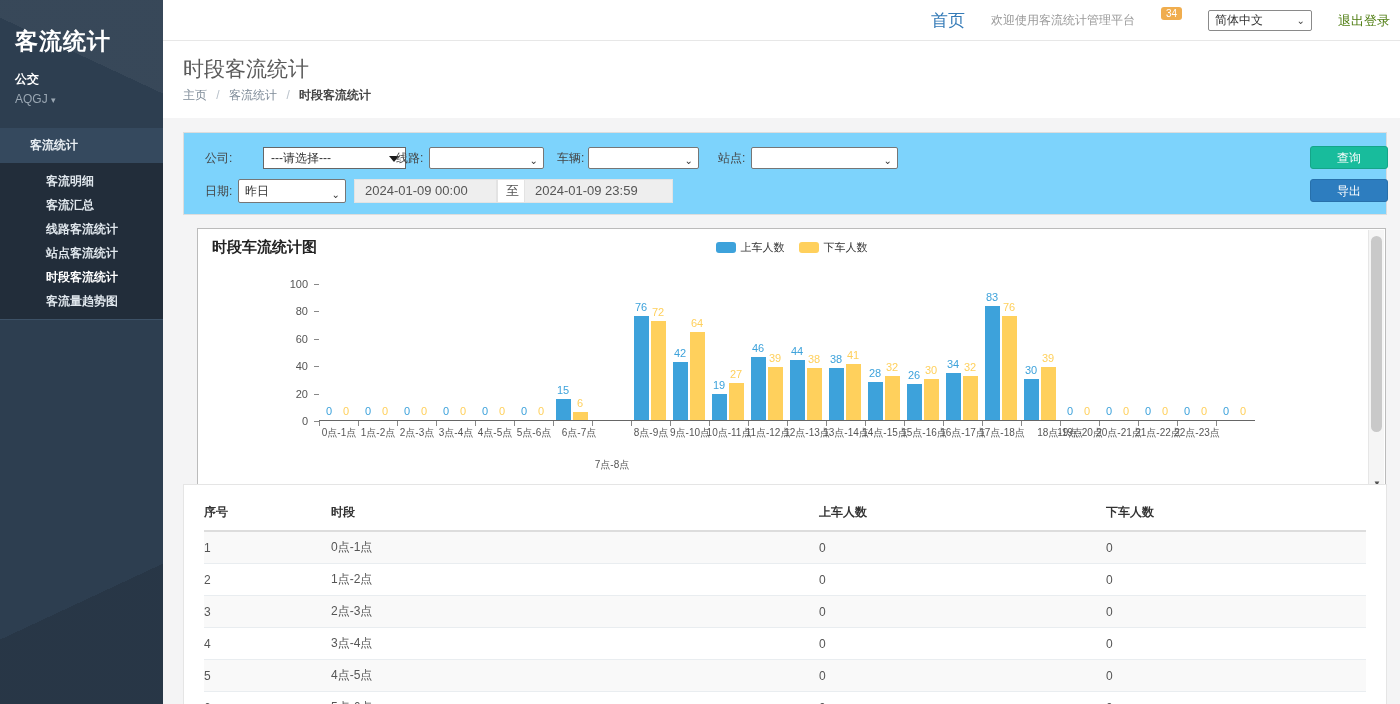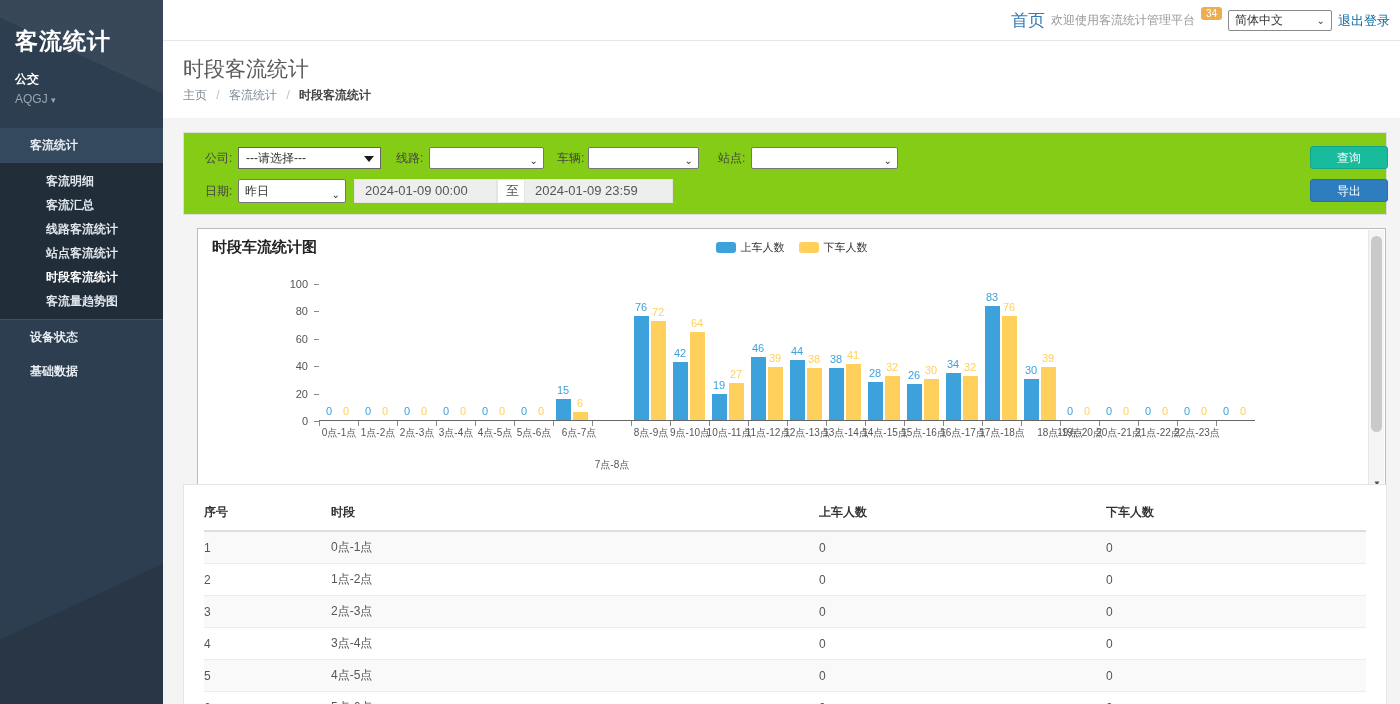--- a/index.html
+++ b/index.html
@@ -24,45 +24,45 @@
   .submenu-item { height:24px; line-height:24px; padding-left:46px; font-size:12px;
     font-weight:bold; color:#dfe6ec; cursor:pointer; }
   .submenu-item.active { color:#ffffff; }
   .menu-item { height:34px; line-height:34px; padding-left:30px; color:#e8eef3;
     font-size:12px; font-weight:bold; cursor:pointer; }
 
   
   #topbar { position:absolute; left:163px; top:0; width:1237px; height:41px;
     background:#fff; border-bottom:1px solid #e7e7e7; }
   #topbar-right { position:absolute; right:10px; top:0; height:41px;
-    display:flex; align-items:center; gap:6px; }
+    display:flex; align-items:center; gap:26px; }
   .home-link { font-size:17px; color:#337ab7; cursor:pointer; }
   .welcome { font-size:12px; color:#999; }
   .badge { font-size:10px; color:#fff; background:#f0ad4e; border-radius:3px;
     padding:1px 5px; position:relative; top:-7px; }
   .lang-select { width:104px; height:21px; border:1px solid #8a8a8a; border-radius:2px;
     background:#fff; font-size:12px; color:#333; display:flex; align-items:center;
     justify-content:space-between; padding:0 6px; cursor:pointer; }
   .lang-select .chev { font-size:10px; color:#444; }
-  .logout { font-size:13px; color:#0369a1; cursor:pointer; white-space:nowrap; }
+  .logout { font-size:13px; color:#4d7c0f; cursor:pointer; white-space:nowrap; }
 
   
   #heading { position:absolute; left:163px; top:41px; width:1237px; height:77px; background:#fff; }
   .page-title { position:absolute; left:20px; top:14px; font-size:21px; color:#5b5b5b; }
   .breadcrumb { position:absolute; left:20px; top:46px; font-size:12px; color:#7d8a97; }
   .breadcrumb .sep { color:#b9c2cb; margin:0 6px; }
   .breadcrumb .link { color:#7d8a97; cursor:pointer; }
   .breadcrumb .current { color:#454545; font-weight:bold; }
 
   
   #filter-panel { position:absolute; left:183px; top:132px; width:1204px; height:83px;
-    background:#84cc16; border:1px solid #ddd;padding-left:12px; }
+    background:#7dd3fc; border:1px solid #ddd;padding-left:12px; }
   .f-label { position:absolute; font-size:12px; color:#444; line-height:22px; }
   .combo { position:absolute; height:22px; background:#fff; border:1px solid #666;
-    font-size:12px; color:#333; line-height:20px; padding:0 20px 0 7px; cursor:pointer; }
+    font-size:12px; color:#333; line-height:20px; padding:0 20px 0 7px; cursor:pointer;margin-left:25px; }
   .combo .tri { position:absolute; right:6px; top:8px; width:0; height:0;
     border-left:5px solid transparent; border-right:5px solid transparent;
     border-top:6px solid #1a1a1a; }
   .select-box { position:absolute; height:22px; background:#fff; border:1px solid #767676;
     border-radius:2px; font-size:12px; color:#333; line-height:20px;
     padding:0 18px 0 6px; cursor:pointer; }
   .select-box .chev { position:absolute; right:5px; top:3px; font-size:10px; color:#333; }
   .date-input { position:absolute; height:24px; background:#eee; border:1px solid #e3e3e3;
     font-size:13px; color:#555; line-height:22px; padding:0 10px; }
   .to-box { position:absolute; height:24px; background:#fff; border:1px solid #e3e3e3;
@@ -126,24 +126,20 @@
   </div>
   <div id="menu">
     <div class="menu-parent">客流统计</div>
     <div class="submenu" id="submenu">
         <div class="submenu-item">客流明细</div>
         <div class="submenu-item">客流汇总</div>
         <div class="submenu-item">线路客流统计</div>
         <div class="submenu-item">站点客流统计</div>
         <div class="submenu-item active">时段客流统计</div>
         <div class="submenu-item">客流量趋势图</div>
-      </div>
-    <div id="bottom-menu">
-        <div class="menu-item">设备状态</div>
-        <div class="menu-item">基础数据</div>
       </div>
   </div>
 </div>
 
 <div id="topbar">
   <div id="topbar-right">
     <span class="home-link">首页</span>
     <span class="welcome">欢迎使用客流统计管理平台</span>
     <span class="badge">34</span>
     <span class="lang-select">

